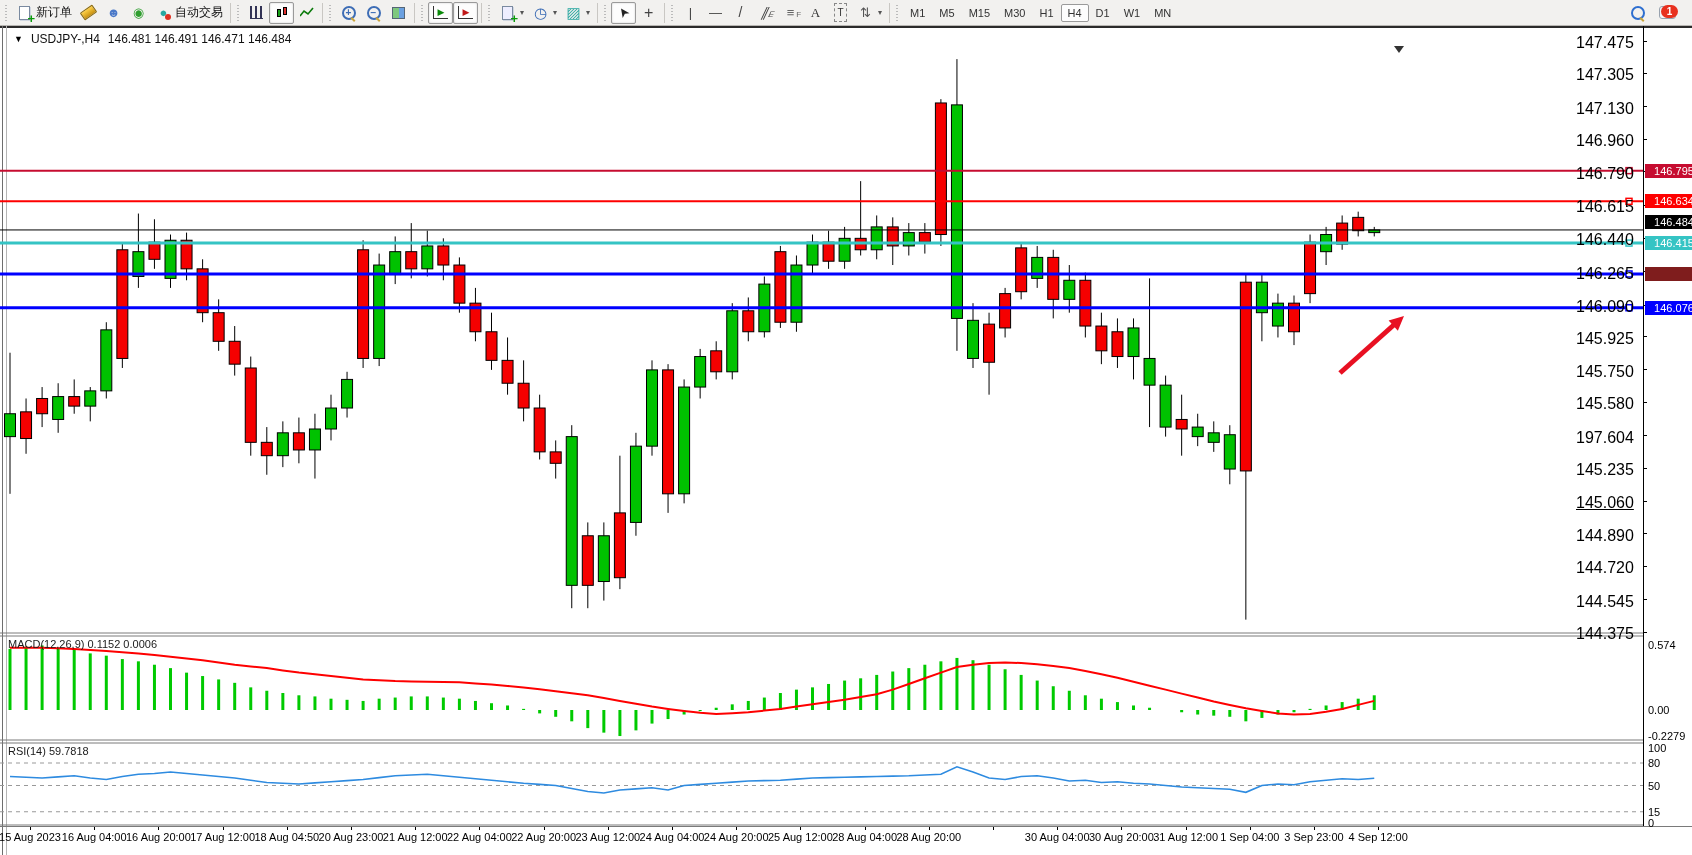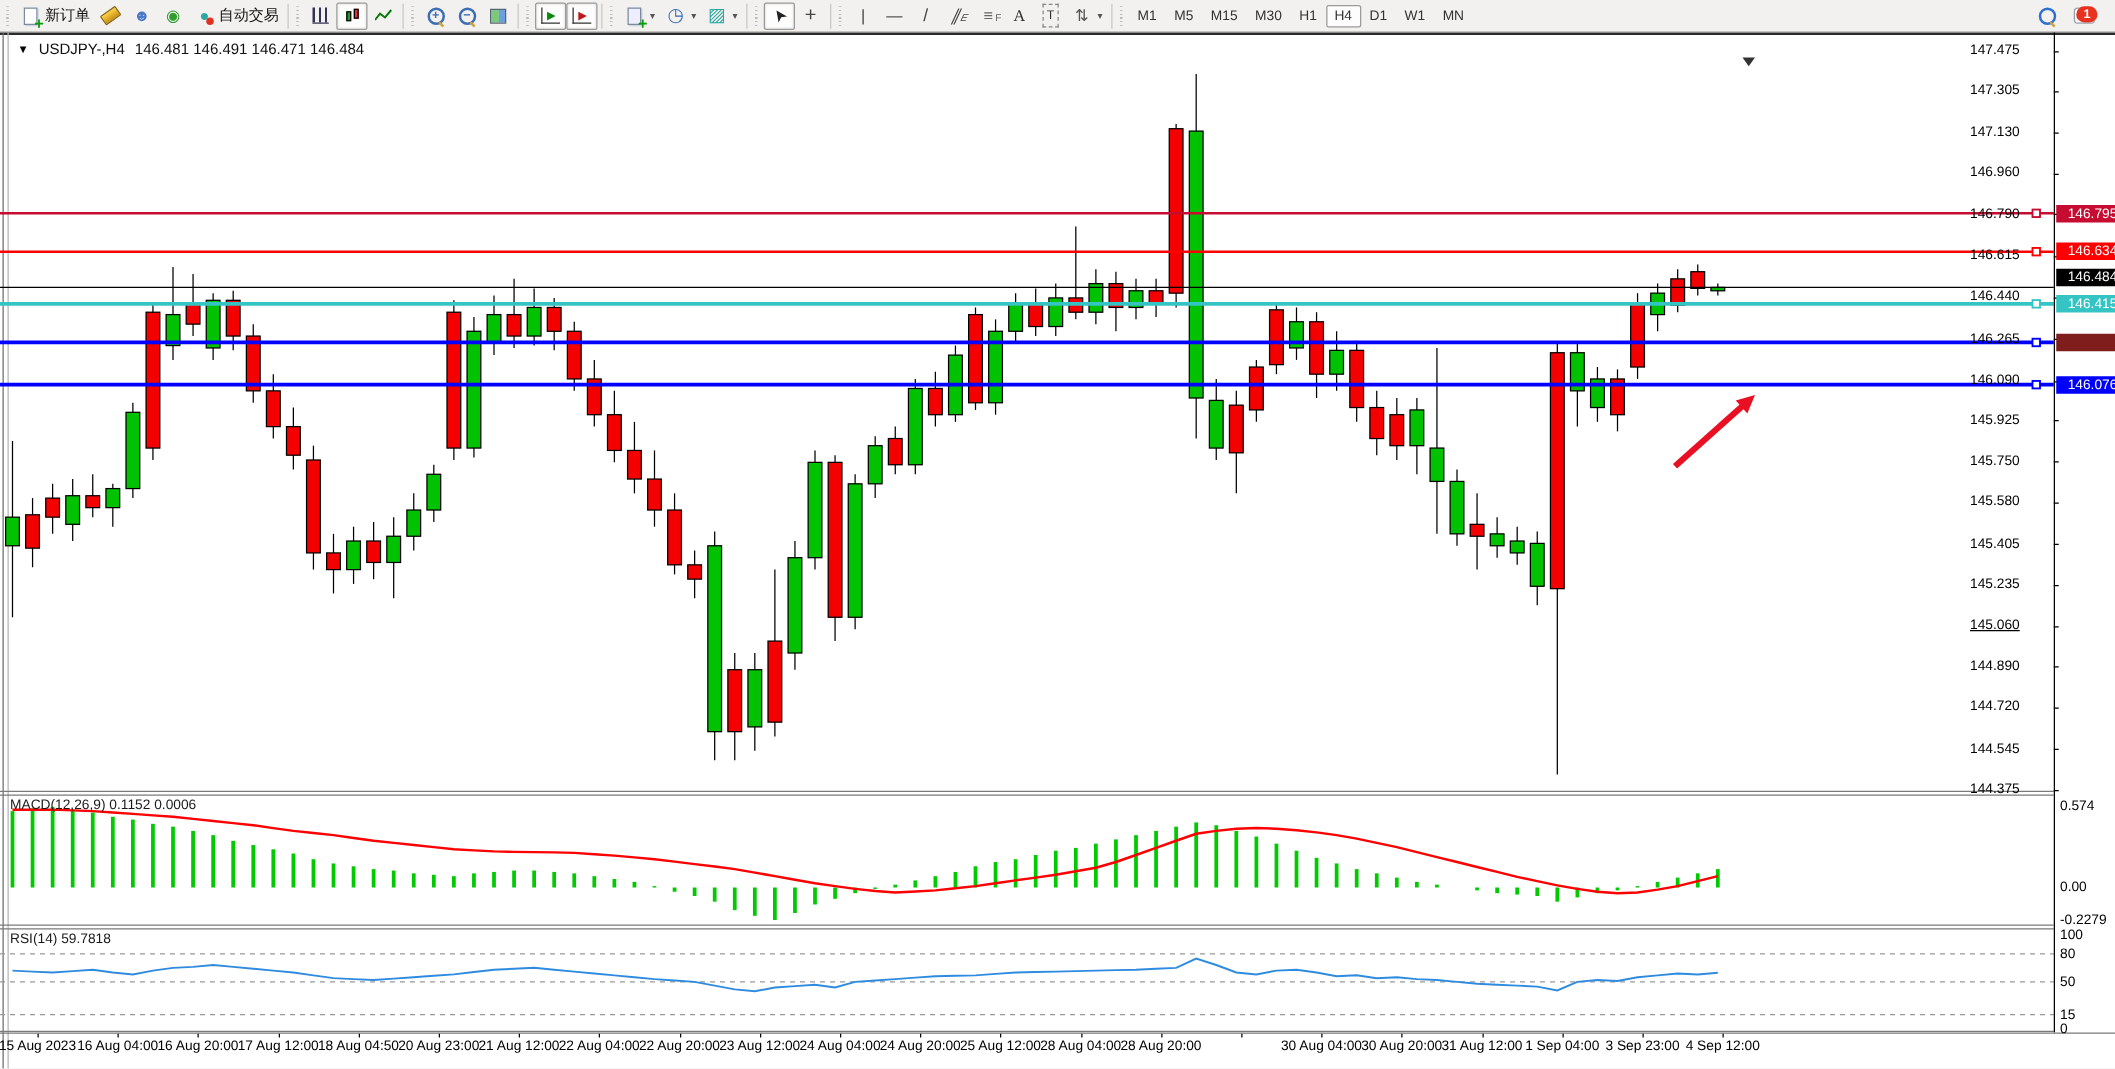--- a/index.html
+++ b/index.html
@@ -50,21 +50,21 @@
   #chartwin{position:absolute;left:0;top:26px;width:1692px;height:829px;background:#fff;
             border-top:2px solid #2b2b2b;box-sizing:border-box;}
   #leftedge{position:absolute;left:2px;top:26px;width:3px;height:829px;
             border-left:1px solid #6e6e6e;border-right:1px solid #b5b5b5;}
   #title-row{position:absolute;left:14px;top:31px;height:16px;display:flex;align-items:center;gap:8px;
              font-size:12px;color:#111;}
   #title-row .tri{font-size:9px;color:#000;}
   #chart-svg{position:absolute;left:0;top:0;width:1692px;height:855px;pointer-events:none;}
   .axis-sep-v{position:absolute;left:1643px;top:26px;width:1px;height:800px;background:#000;}
   .time-sep{position:absolute;left:0;top:826px;width:1692px;height:1px;background:#7a7a7a;}
-  .pricelabel{position:absolute;left:1576px;font-size:11px;color:#000;white-space:nowrap;}
+  .pricelabel{position:absolute;left:1576px;font-size:16px;color:#000;white-space:nowrap;}
   .tickdash{position:absolute;left:1643px;width:4px;height:1px;background:#000;}
   .linelabel{position:absolute;left:1645px;width:58px;height:14px;color:#fff;font-size:11px;
              display:flex;align-items:center;justify-content:center;font-weight:normal;}
   .paneltag{position:absolute;left:8px;font-size:11px;color:#1a1a1a;white-space:nowrap;}
   .timelabel{position:absolute;top:831px;font-size:11px;color:#000;white-space:nowrap;transform:translateX(-50%);}
   .sidelabel{position:absolute;left:1648px;font-size:11px;color:#000;}
 </style>
 </head>
 <body>
 
@@ -555,21 +555,21 @@
       <div class="pricelabel" style="top:264.7px;">146.265</div>
       <div class="tickdash" style="top:304.6px;"></div>
       <div class="pricelabel" style="top:298.1px;">146.090</div>
       <div class="tickdash" style="top:336.0px;"></div>
       <div class="pricelabel" style="top:329.5px;">145.925</div>
       <div class="tickdash" style="top:369.4px;"></div>
       <div class="pricelabel" style="top:362.9px;">145.750</div>
       <div class="tickdash" style="top:401.8px;"></div>
       <div class="pricelabel" style="top:395.3px;">145.580</div>
       <div class="tickdash" style="top:435.2px;"></div>
-      <div class="pricelabel" style="top:428.7px;">145.405</div>
+      <div class="pricelabel" style="top:428.7px;">197.604</div>
       <div class="tickdash" style="top:467.6px;"></div>
       <div class="pricelabel" style="top:461.1px;">145.235</div>
       <div class="tickdash" style="top:500.9px;"></div>
       <div class="pricelabel" style="top:494.4px;text-decoration:underline;">145.060</div>
       <div class="tickdash" style="top:533.4px;"></div>
       <div class="pricelabel" style="top:526.9px;">144.890</div>
       <div class="tickdash" style="top:565.8px;"></div>
       <div class="pricelabel" style="top:559.3px;">144.720</div>
       <div class="tickdash" style="top:599.1px;"></div>
       <div class="pricelabel" style="top:592.6px;">144.545</div>

